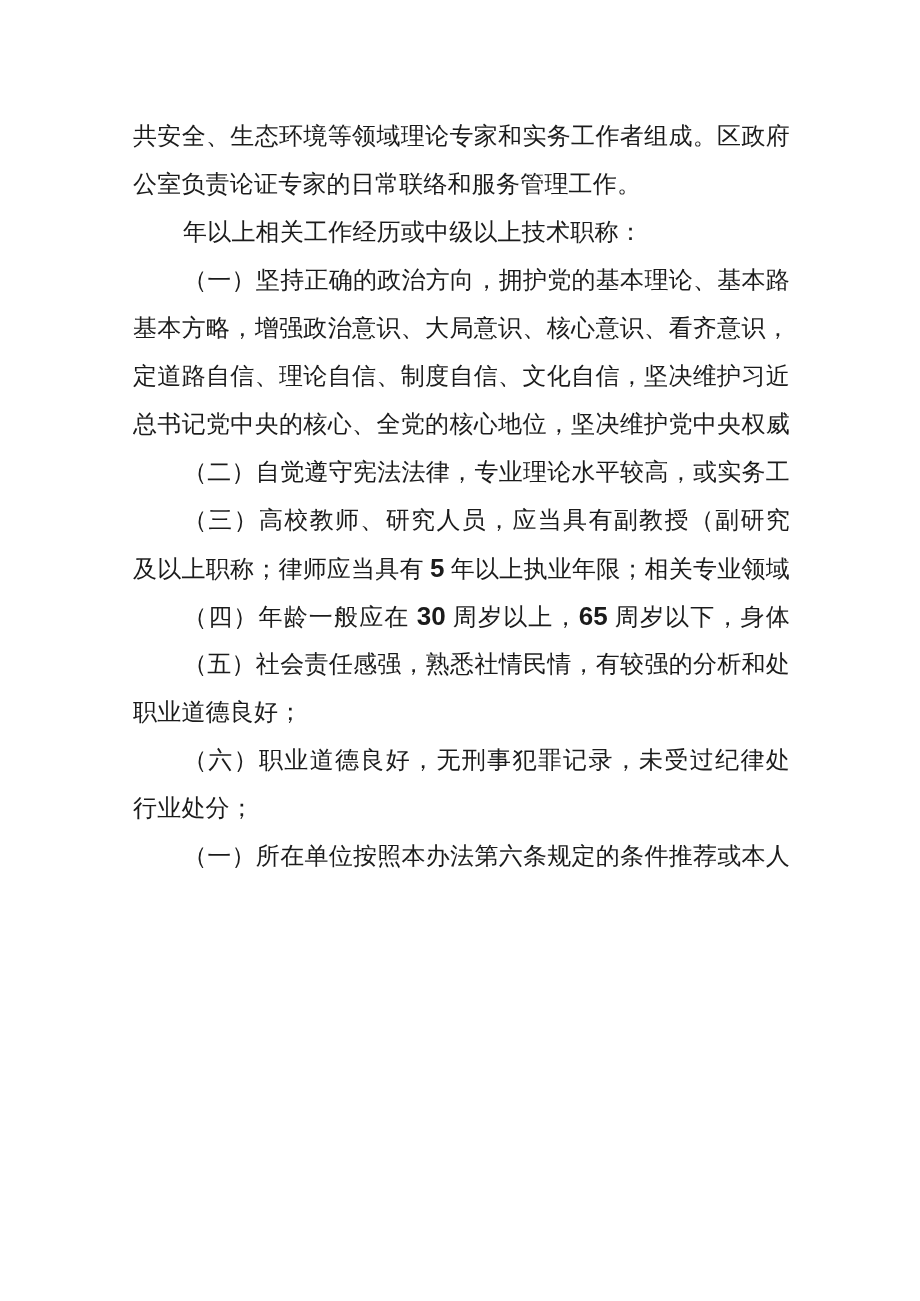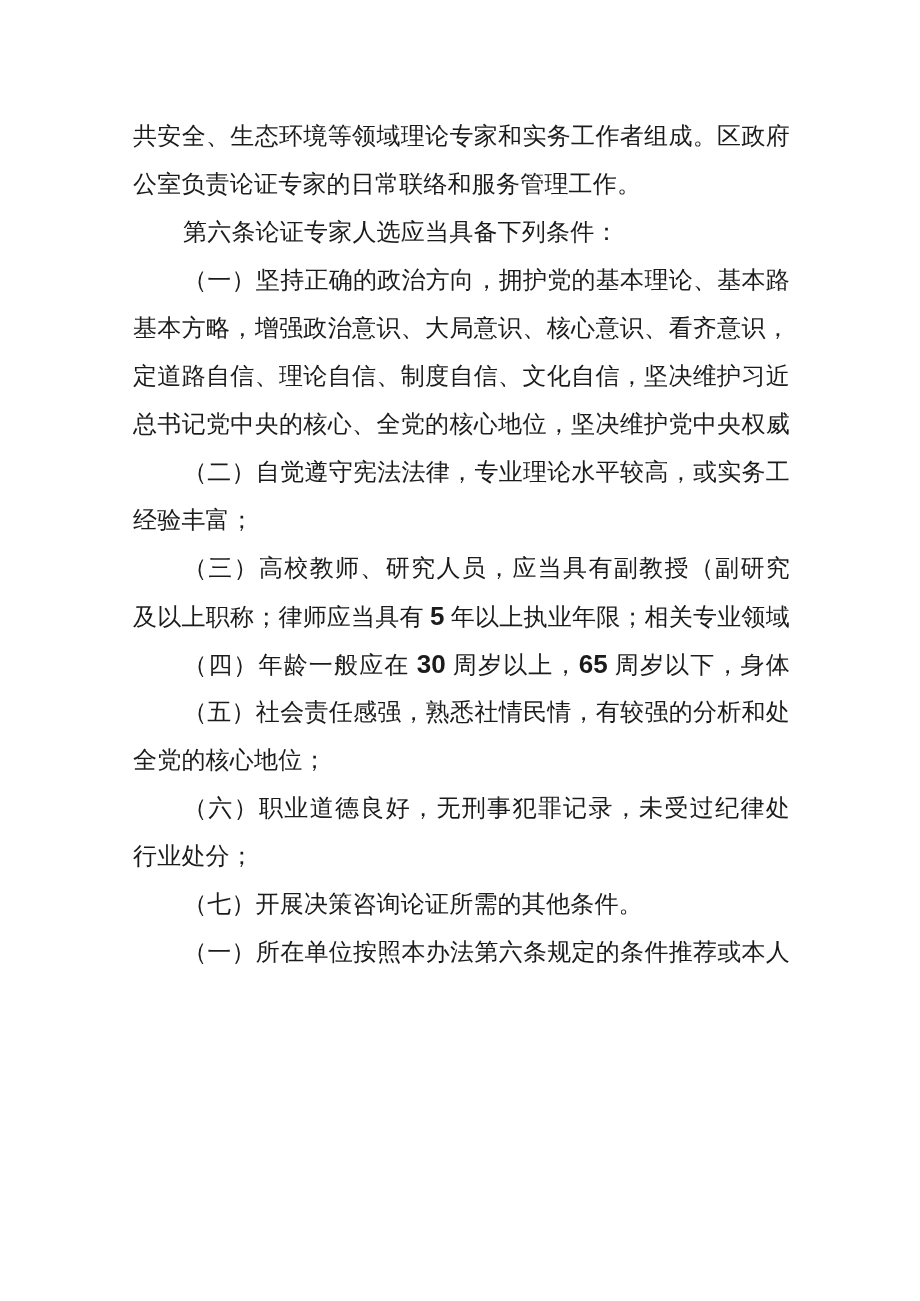--- a/index.html
+++ b/index.html
@@ -44,30 +44,28 @@
     letter-spacing: 0;
   }
 </style>
 </head>
 <body>
 
 <div class="page" style="background: rgb(255, 255, 255);">
   <div class="text-block" id="doc-lines" style="color: rgb(27, 27, 27);">
       <div class="doc-line justify">共安全、生态环境等领域理论专家和实务工作者组成。区政府办</div>
       <div class="doc-line">公室负责论证专家的日常联络和服务管理工作。</div>
-      <div class="doc-line indent">第六条论证专家人选应当具备下列条件：</div>
+      <div class="doc-line indent">年以上相关工作经历或中级以上技术职称：</div>
       <div class="doc-line indent justify">（一）坚持正确的政治方向，拥护党的基本理论、基本路线、</div>
       <div class="doc-line justify">基本方略，增强政治意识、大局意识、核心意识、看齐意识，坚</div>
       <div class="doc-line justify">定道路自信、理论自信、制度自信、文化自信，坚决维护习近平</div>
       <div class="doc-line justify">总书记党中央的核心、全党的核心地位，坚决维护党中央权威和</div>
       <div class="doc-line indent justify">（二）自觉遵守宪法法律，专业理论水平较高，或实务工作</div>
-      <div class="doc-line">经验丰富；</div>
       <div class="doc-line indent justify">（三）高校教师、研究人员，应当具有副教授（副研究员）</div>
       <div class="doc-line justify">及以上职称；律师应当具有 <span class="num">5</span> 年以上执业年限；相关专业领域专</div>
       <div class="doc-line indent justify">（四）年龄一般应在 <span class="num">30</span> 周岁以上，<span class="num">65</span> 周岁以下，身体健康，</div>
       <div class="doc-line indent justify">（五）社会责任感强，熟悉社情民情，有较强的分析和处理</div>
-      <div class="doc-line">全党的核心地位；</div>
+      <div class="doc-line">职业道德良好；</div>
       <div class="doc-line indent justify">（六）职业道德良好，无刑事犯罪记录，未受过纪律处分、</div>
       <div class="doc-line">行业处分；</div>
-      <div class="doc-line indent">（七）开展决策咨询论证所需的其他条件。</div>
       <div class="doc-line indent justify">（一）所在单位按照本办法第六条规定的条件推荐或本人按</div>
     </div>
 </div>
 
 </body></html>

